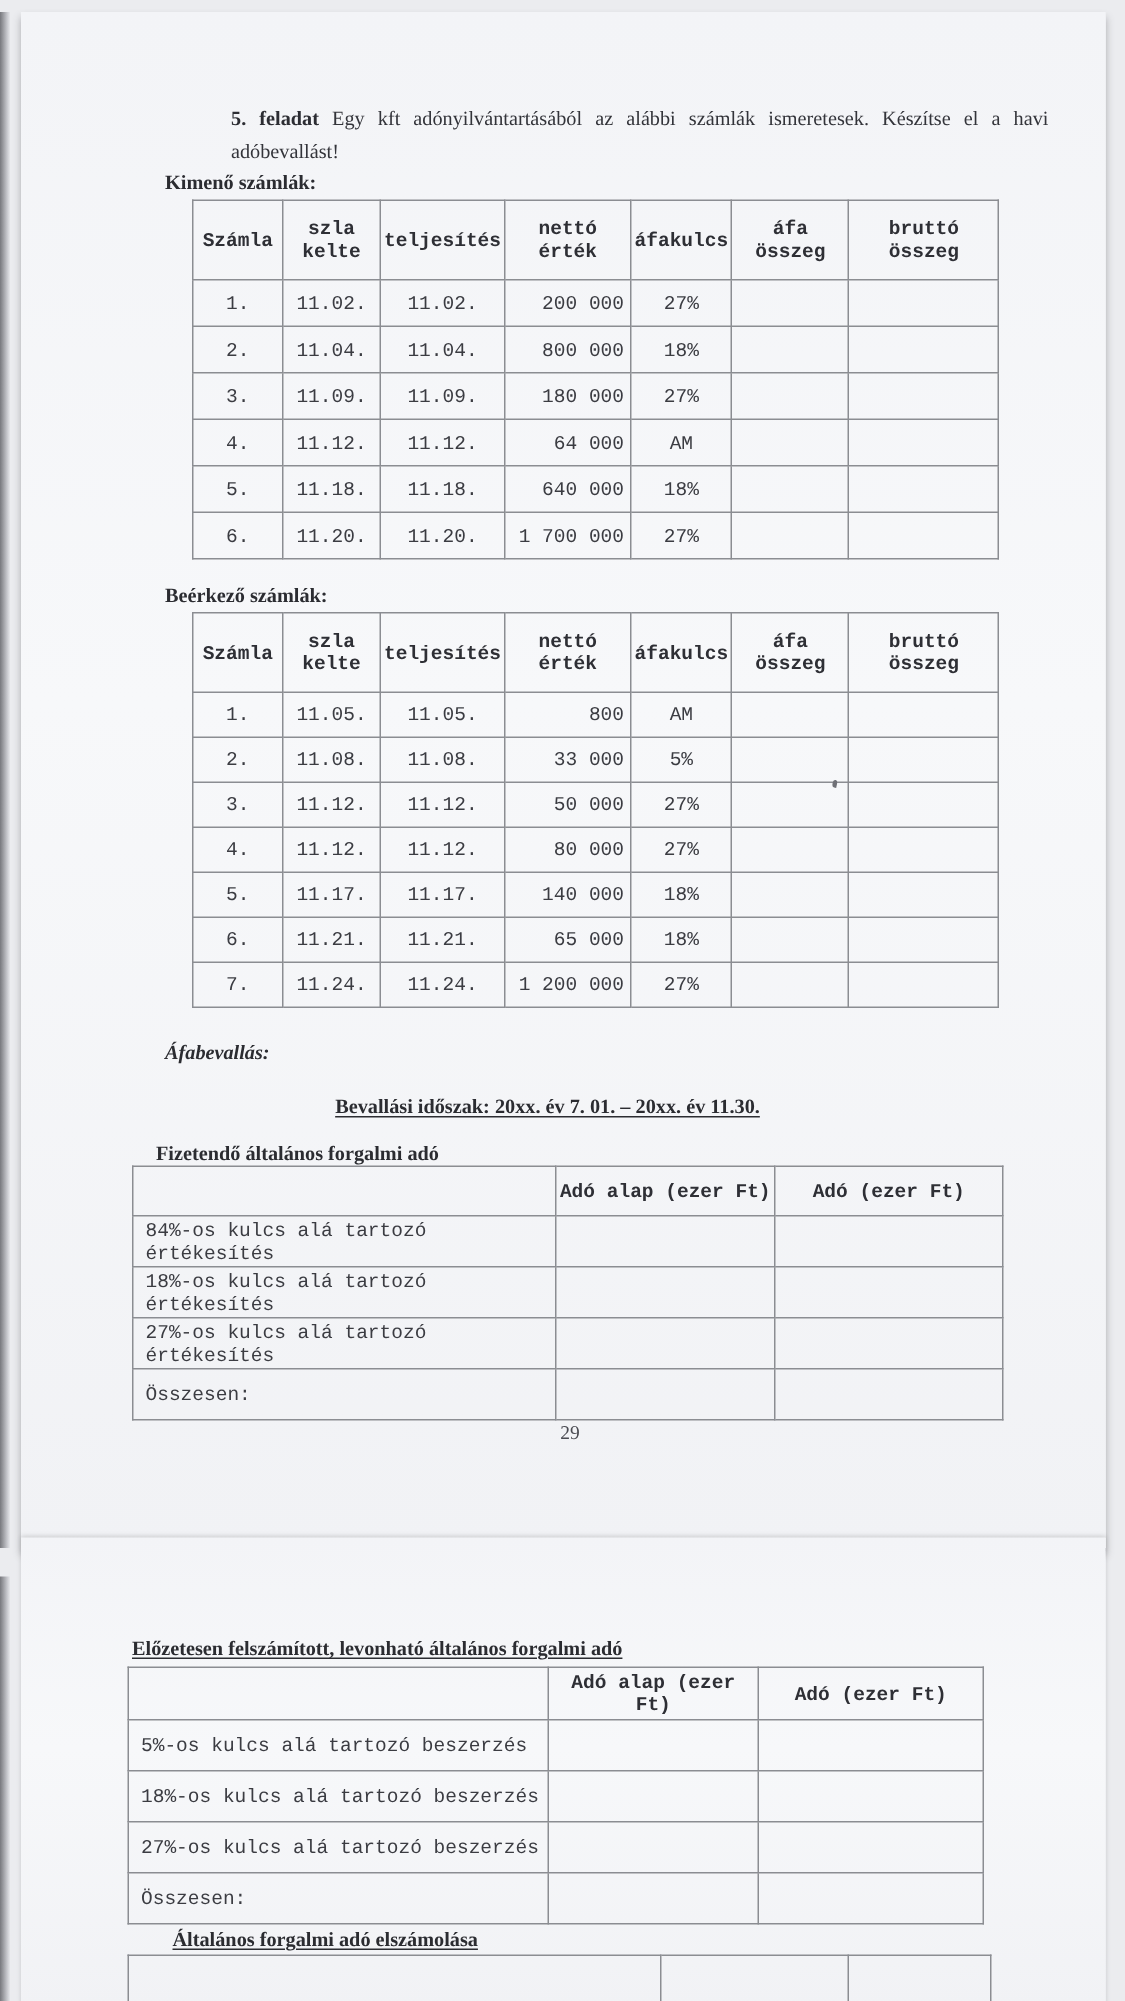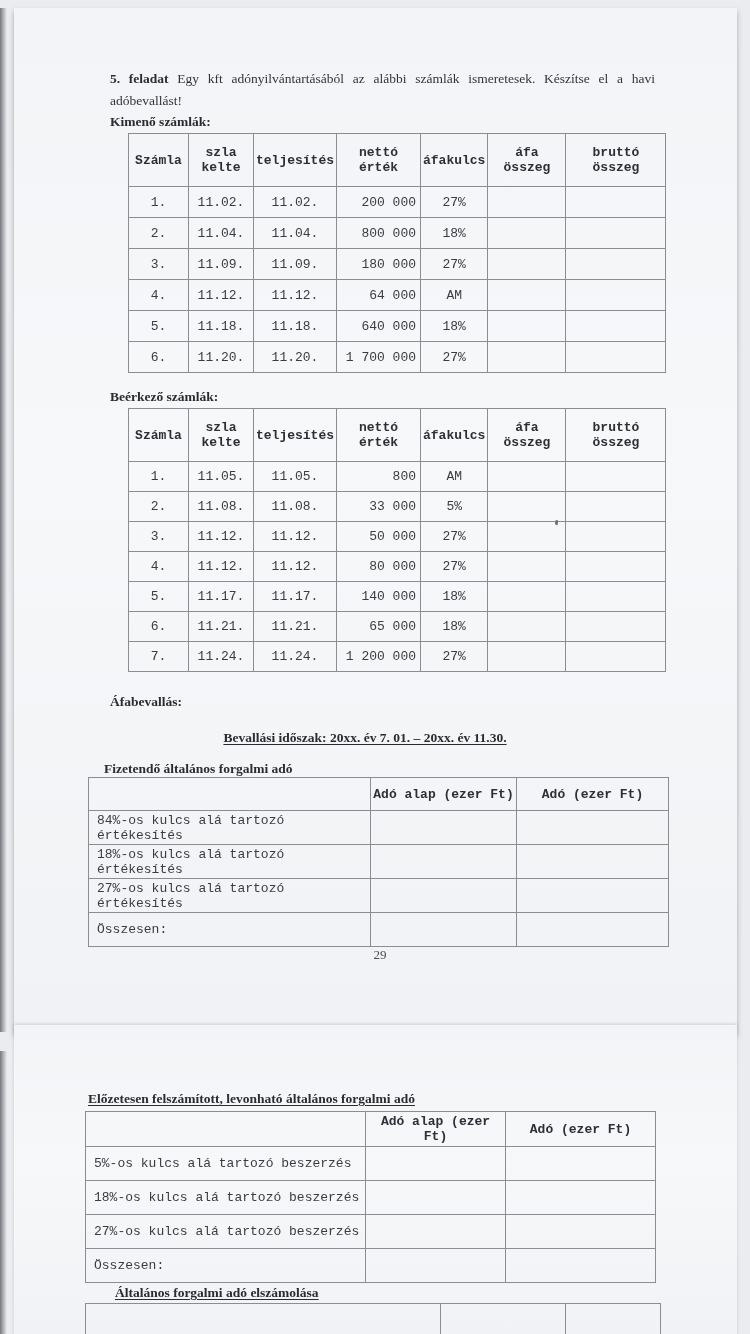--- a/index.html
+++ b/index.html
@@ -16,21 +16,21 @@
     box-shadow:0 0 3px rgba(0,0,0,0.12);
   }
   #page1{top:8px;height:1024px;border-bottom:2px solid #96989d;box-shadow:0 3px 5px rgba(90,92,98,0.45);}
   #page2{top:1025px;height:313px;overflow:hidden;box-shadow:0 -1px 3px rgba(0,0,0,0.15);}
   .edge-streak{position:absolute;left:0;width:7px;background:linear-gradient(90deg,#77787d,#c9cacf 70%,#ebecef);}
   #streak1{top:8px;height:1024px;}
   #streak2{top:1051px;height:283px;}
 
   .abs{position:absolute;}
   .bold{font-weight:700;color:#2c2d33;}
-  .task-head{font-size:13.5px;line-height:21.5px;text-align:justify;color:#33343a;}
+  .task-head{font-size:13.5px;line-height:21.5px;text-align:justify;color:#33343a;margin-left:44px;}
   .sec-title{font-size:13.5px;font-weight:700;color:#2b2c31;white-space:nowrap;}
   .underlined{text-decoration:underline;text-underline-offset:2px;}
 
   table{border-collapse:collapse;table-layout:fixed;font-family:Liberation Mono, monospace;}
   th,td{border:1px solid #8b8d92;font-size:13px;color:#3b3c42;overflow:hidden;}
   th{font-weight:700;color:#2e2f35;text-align:center;vertical-align:middle;padding:2px;}
   td{text-align:center;vertical-align:middle;padding:1px 2px;}
 
   .t-inv th{height:48px;}
   .t-inv th:last-child{padding:2px 22px;}
@@ -224,21 +224,21 @@
           <td>1 200 000</td>
           <td>27%</td>
           <td></td>
           <td></td>
         </tr>
       </tbody>
   </table>
 
   <div class="abs speck" style="left:541px;top:512px;"></div>
 
-  <div class="abs sec-title" style="left:96px;top:686px;">Áfabevallás:</div>
+  <div class="abs sec-title" style="left:96px;top:686px;font-style:italic;">Áfabevallás:</div>
 
   <div class="abs period underlined" style="left:80px;top:722px;width:542px;">Bevallási időszak: 20xx. év 7. 01. – 20xx. év 11.30.</div>
 
   <div class="abs sec-title" style="left:90px;top:753px;">Fizetendő általános forgalmi adó</div>
 
   <table class="abs t-decl" id="table-payable" style="left:74px;top:769px;">
     <colgroup>
         <col style="width:282px">
         <col style="width:146px">
         <col style="width:152px">

